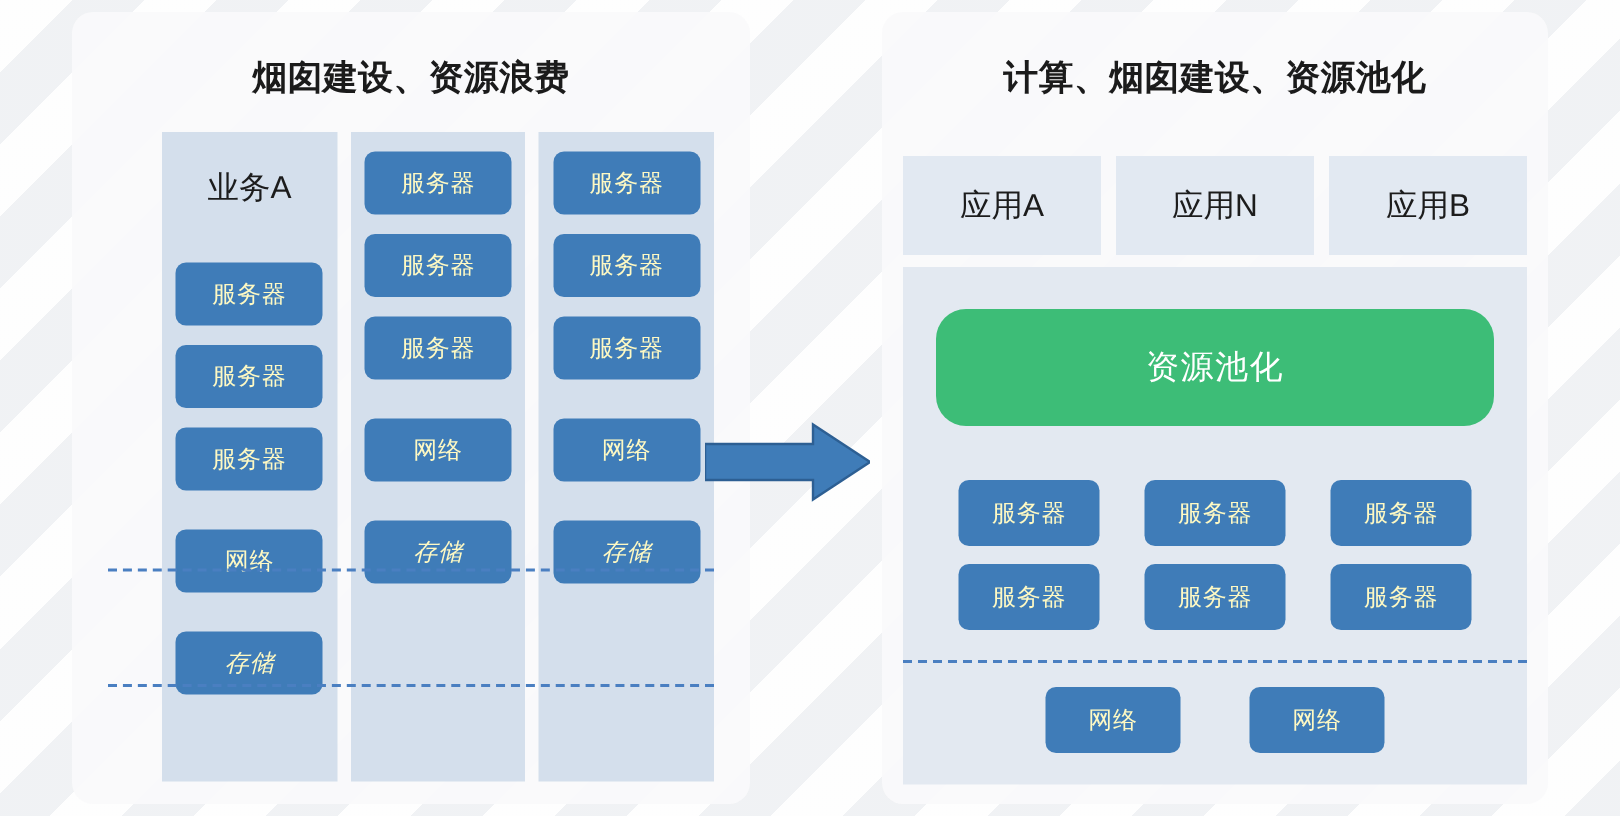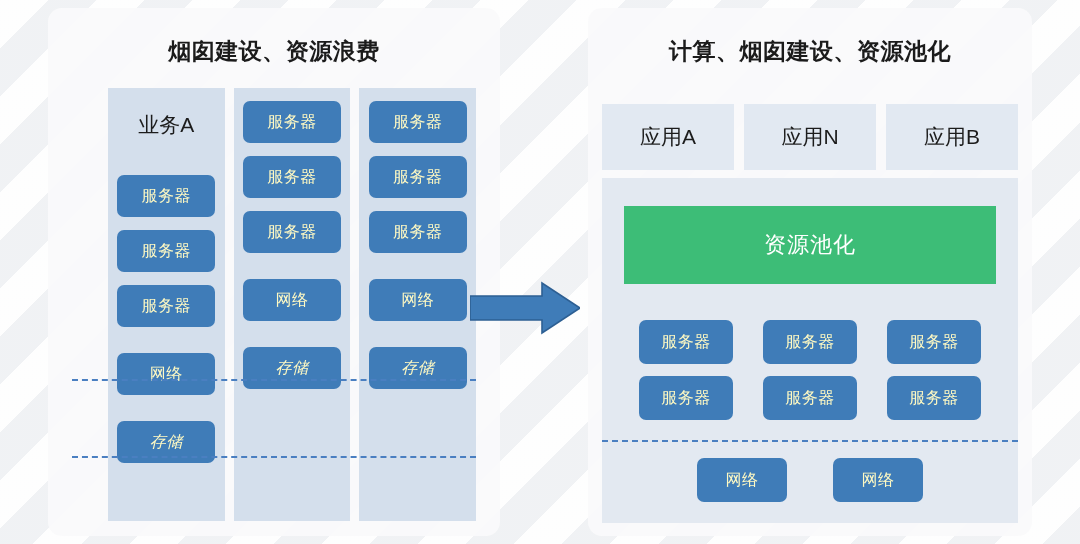--- a/index.html
+++ b/index.html
@@ -149,21 +149,21 @@
     background: #e3e9f1;
   }
 
   .pool-bar {
     position: absolute;
     left: 22px;
     top: 28px;
     width: 372px;
     height: 78px;
     background: #3dbd77;
-    border-radius: 0;
+    border-radius: 20px;
     display: flex;
     align-items: center;
     justify-content: center;
     color: #ffffff;
     font-size: 22px;
     letter-spacing: 1px;
     white-space: nowrap;
   }
 
   .server-grid {

